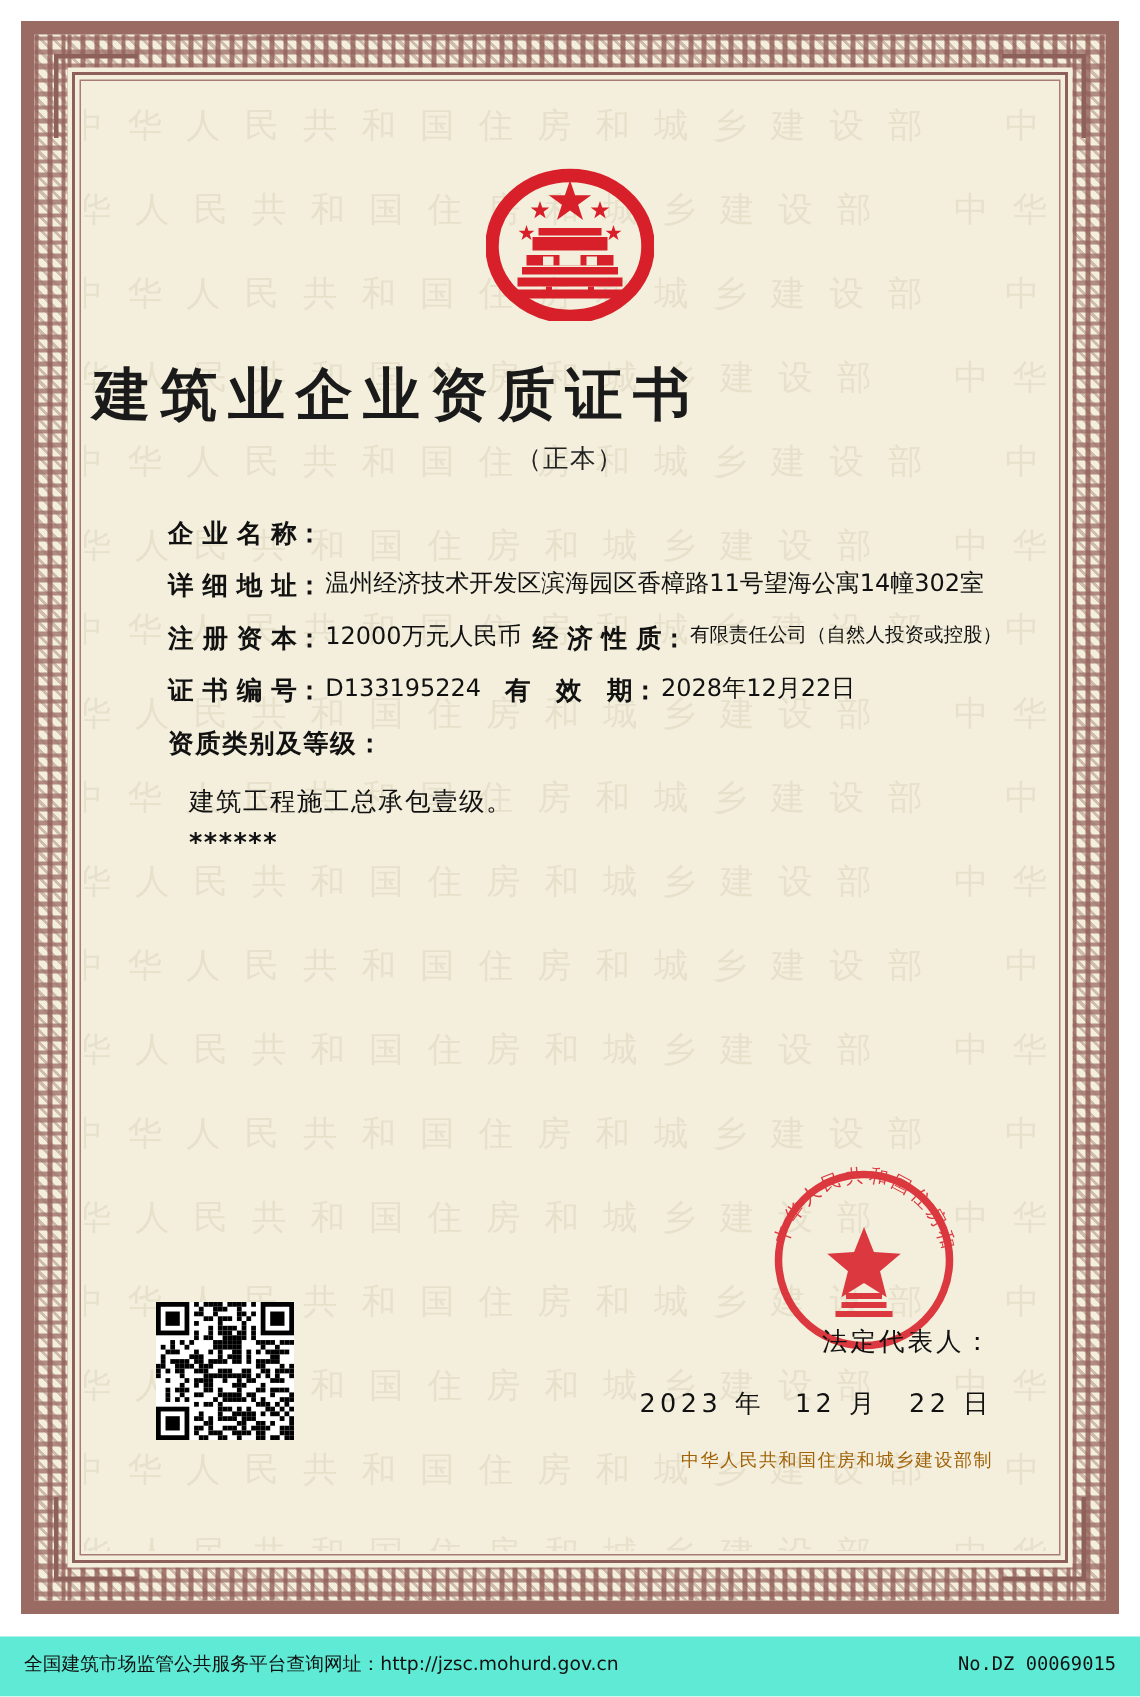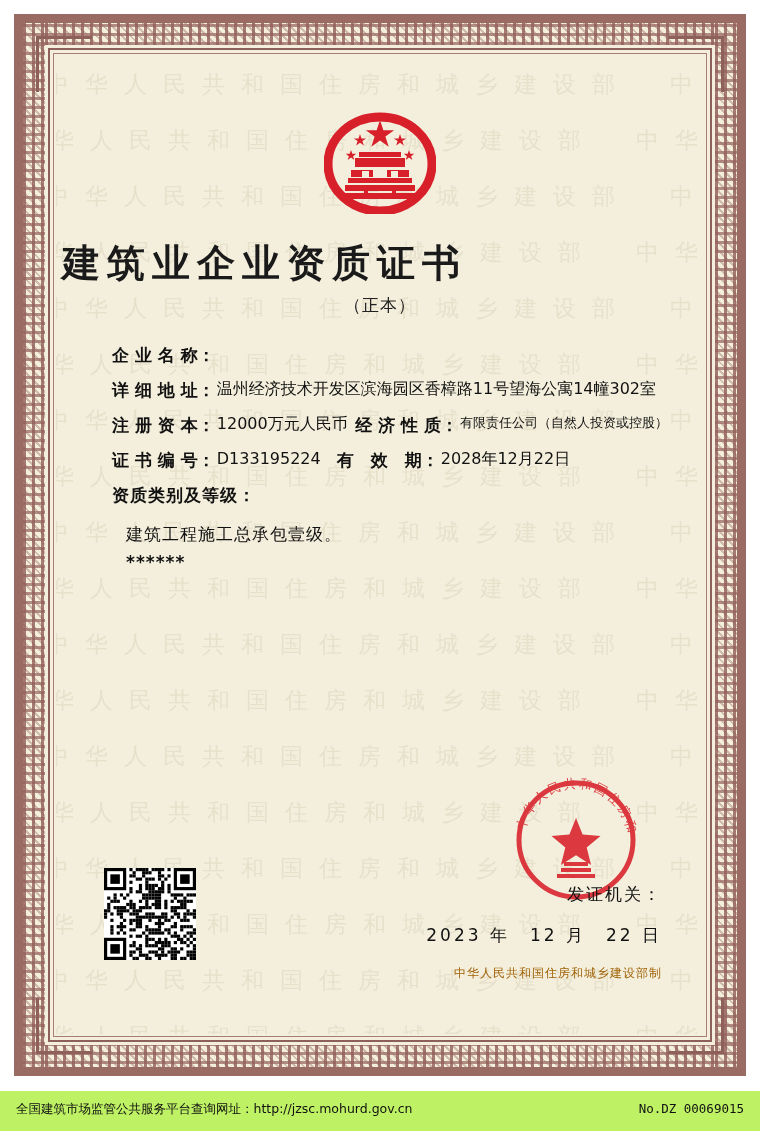--- a/index.html
+++ b/index.html
@@ -253,21 +253,21 @@
     background: #ffffff;
   }
 
   
   .footer {
     position: absolute;
     left: 0;
     bottom: 0;
     width: 760px;
     height: 40px;
-    background: #bef264;
+    background: #5eead4;
   }
   .footer-left {
     position: absolute;
     left: 16px;
     top: 10px;
     font-size: 12.5px;
     color: #111;
   }
   .footer-right {
     position: absolute;
@@ -734,21 +734,21 @@
             <rect x="51" y="104" width="38" height="4" fill="#d8202a"></rect>
             <rect x="58" y="92" width="24" height="4" fill="#d8202a"></rect>
             <text font-size="12.5" fill="#d8202a" font-family="'DejaVu Sans',sans-serif" letter-spacing="2.4">
               <textPath href="#sealArcText" startOffset="6%">中华人民共和国住房和城乡建设部</textPath>
             </text>
           </g>
         </svg>
       </div>
 
       <div class="issuer">
-        <div class="issuer-line">发证机关：</div>
+        <div class="issuer-line">法定代表人：</div>
         <div class="issuer-date">2023 年　12 月　22 日</div>
         <div class="issuer-foot">中华人民共和国住房和城乡建设部制</div>
       </div>
 
     </div>
   </div>
 
   <div class="footer">
     <div class="footer-left">全国建筑市场监管公共服务平台查询网址：http://jzsc.mohurd.gov.cn</div>
     <div class="footer-right">No.DZ  00069015</div>

